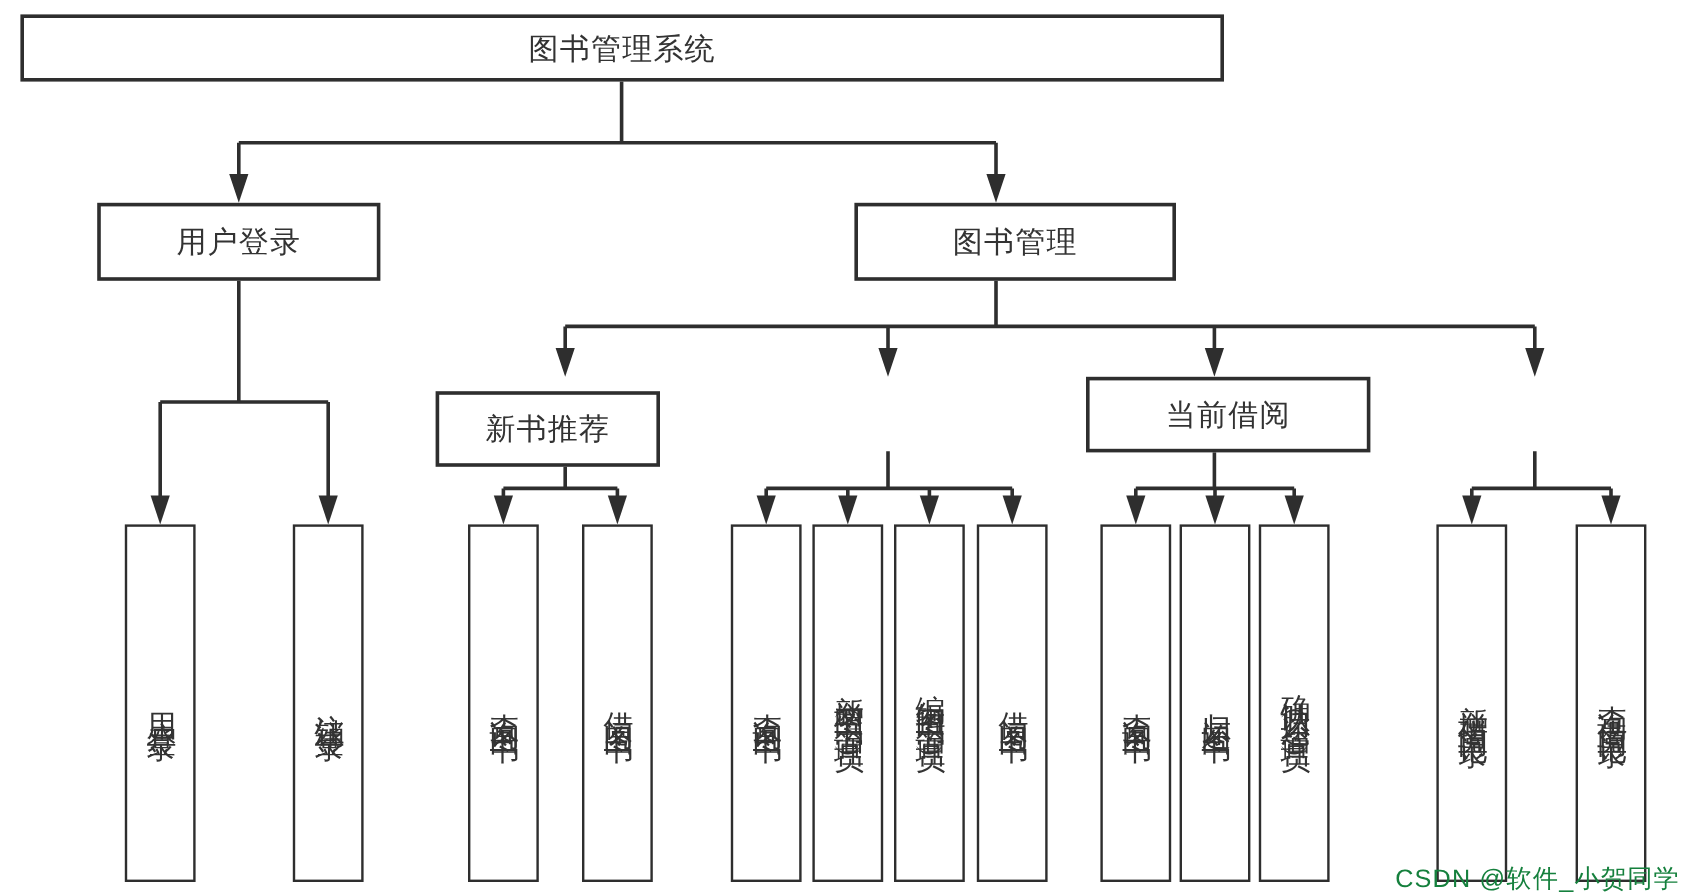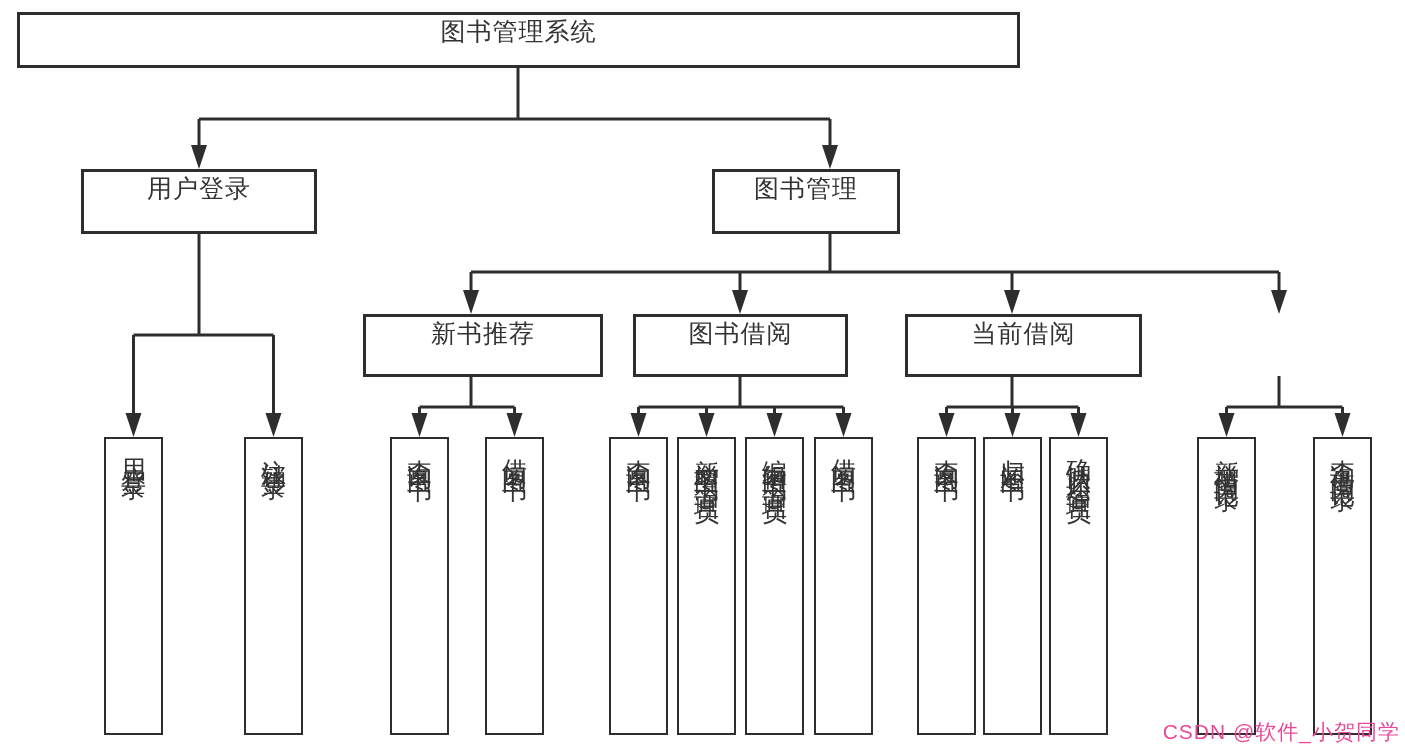--- a/index.html
+++ b/index.html
@@ -19,21 +19,21 @@
     left: 0; top: 0;
     width: 1405px; height: 747px;
     z-index: 1;
   }
   .node {
     position: absolute;
     box-sizing: border-box;
     border: 3px solid #2e2e2e;
     background: #ffffff;
     display: flex;
-    align-items: flex-start;
+    align-items: center;
     justify-content: center;
     color: #333333;
     z-index: 2;
   }
   .node .lbl {
     font-size: 25px;
     letter-spacing: 1px;
     white-space: nowrap;
   }
   .leaf {
@@ -48,21 +48,21 @@
     font-size: 25px;
     letter-spacing: 6px;
     line-height: 1;
     white-space: nowrap;
   }
   .watermark {
     position: absolute;
     right: 5px;
     bottom: 1px;
     font-size: 21px;
-    color: #ec4899;
+    color: #15803d;
     z-index: 5;
     letter-spacing: 1px;
   }
   path.cline {
     stroke: #2e2e2e;
     stroke-width: 3;
     fill: none;
   }
   polygon.arrow {
     fill: #2e2e2e;
@@ -110,29 +110,26 @@
     <polygon class="arrow" points="1334.5,413 1350.5,413 1342.5,437"></polygon>
   </svg>
 
   <div class="node" style="left:17px; top:12px; width:1003px; height:56px;">
     <span class="lbl">图书管理系统</span>
   </div>
 
   <div class="node" style="left:81px; top:169px; width:236px; height:65px;">
     <span class="lbl">用户登录</span>
   </div>
-  <div class="node" style="left:712px; top:169px; width:188px; height:65px;">
+  <div class="node" style="left:712px; top:169px; width:268px; height:65px;">
     <span class="lbl">图书管理</span>
   </div>
 
-  <div class="node" style="left:363px; top:314px; width:240px; height:63px;">
+  <div class="node" style="left:363px; top:326px; width:187px; height:63px;">
     <span class="lbl">新书推荐</span>
-  </div>
-  <div class="node" style="left:633px; top:314px; width:215px; height:63px;">
-    <span class="lbl">图书借阅</span>
   </div>
   <div class="node" style="left:905px; top:314px; width:237px; height:63px;">
     <span class="lbl">当前借阅</span>
   </div>
 
   <div class="node leaf" style="left:104px;">
     <span class="lbl">用户登录</span>
   </div>
   <div class="node leaf" style="left:244px;">
     <span class="lbl">注销登录</span>

